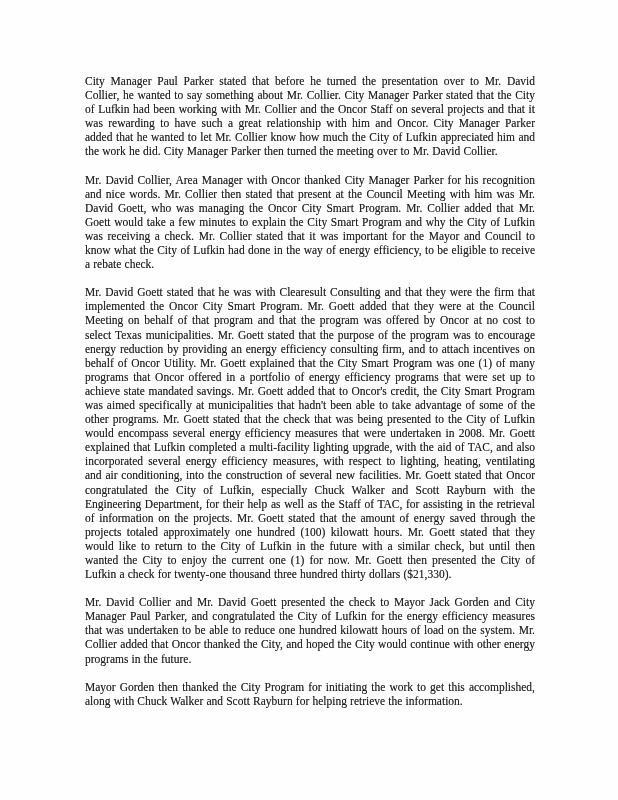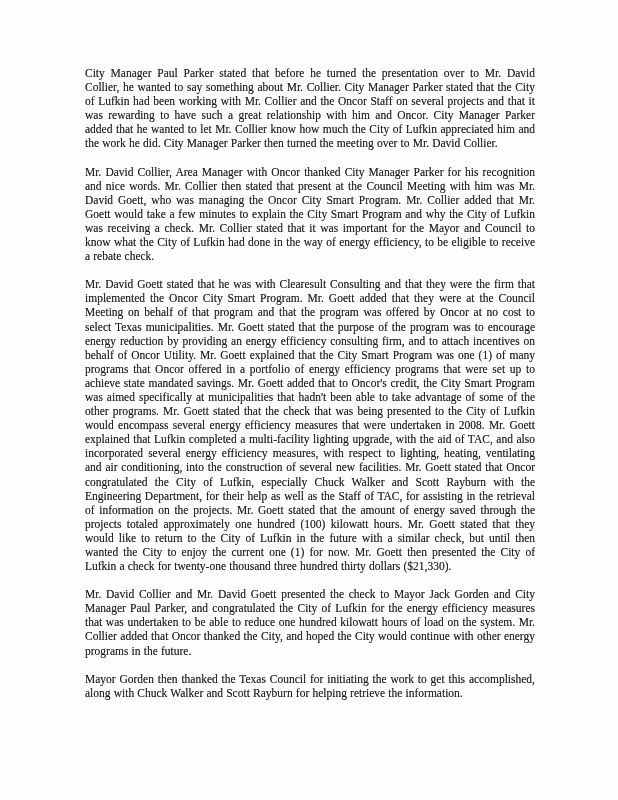--- a/index.html
+++ b/index.html
@@ -26,32 +26,32 @@
     top: 62px;
     left: 85px;
     width: 450px;
   }
   .para {
     font-family: "Liberation Serif", "DejaVu Serif", serif;
     font-size: 11.5px;
     line-height: 14.1px;
     text-align: justify;
     color: #1f1f1f;
-    margin: 4px 0 14px 0;
+    margin: 12px 0 14px 0;
     text-shadow: 0 0 0.6px rgba(45,45,45,0.55);
     word-spacing: 0.3px;
   }
   .para:last-child {
     margin-bottom: 0;
   }
 </style>
 </head>
 <body>
 
 <div class="scan-page">
   <div class="text-block">
     <p class="para">City Manager Paul Parker stated that before he turned the presentation over to Mr. David Collier, he wanted to say something about Mr. Collier.  City Manager Parker stated that the City of Lufkin had been working with Mr. Collier and the Oncor Staff on several projects and that it was rewarding to have such a great relationship with him and Oncor.  City Manager Parker added that he wanted to let Mr. Collier know how much the City of Lufkin appreciated him and the work he did.  City Manager Parker then turned the meeting over to Mr. David Collier.</p>
     <p class="para">Mr. David Collier, Area Manager with Oncor thanked City Manager Parker for his recognition and nice words.  Mr. Collier then stated that present at the Council Meeting with him was Mr. David Goett, who was managing the Oncor City Smart Program.  Mr. Collier added that Mr. Goett would take a few minutes to explain the City Smart Program and why the City of Lufkin was receiving a check.  Mr. Collier stated that it was important for the Mayor and Council to know what the City of Lufkin had done in the way of energy efficiency, to be eligible to receive a rebate check.</p>
     <p class="para">Mr. David Goett stated that he was with Clearesult Consulting and that they were the firm that implemented the Oncor City Smart Program.  Mr. Goett added that they were at the Council Meeting on behalf of that program and that the program was offered by Oncor at no cost to select Texas municipalities.  Mr. Goett stated that the purpose of the program was to encourage energy reduction by providing an energy efficiency consulting firm, and to attach incentives on behalf of Oncor Utility.  Mr. Goett explained that the City Smart Program was one (1) of many programs that Oncor offered in a portfolio of energy efficiency programs that were set up to achieve state mandated savings.  Mr. Goett added that to Oncor's credit, the City Smart Program was aimed specifically at municipalities that hadn't been able to take advantage of some of the other programs.  Mr. Goett stated that the check that was being presented to the City of Lufkin would encompass several energy efficiency measures that were undertaken in 2008.  Mr. Goett explained that Lufkin completed a multi-facility lighting upgrade, with the aid of TAC, and also incorporated several energy efficiency measures, with respect to lighting, heating, ventilating and air conditioning, into the construction of several new facilities.  Mr. Goett stated that Oncor congratulated the City of Lufkin, especially Chuck Walker and Scott Rayburn with the Engineering Department, for their help as well as the Staff of TAC, for assisting in the retrieval of information on the projects.  Mr. Goett stated that the amount of energy saved through the projects totaled approximately one hundred (100) kilowatt hours.  Mr. Goett stated that they would like to return to the City of Lufkin in the future with a similar check, but until then wanted the City to enjoy the current one (1) for now.  Mr. Goett then presented the City of Lufkin a check for twenty-one thousand three hundred thirty dollars ($21,330).</p>
     <p class="para">Mr. David Collier and Mr. David Goett presented the check to Mayor Jack Gorden and City Manager Paul Parker, and congratulated the City of Lufkin for the energy efficiency measures that was undertaken to be able to reduce one hundred kilowatt hours of load on the system.  Mr. Collier added that Oncor thanked the City, and hoped the City would continue with other energy programs in the future.</p>
-    <p class="para">Mayor Gorden then thanked the Texas Council for initiating the work to get this accomplished, along with Chuck Walker and Scott Rayburn for helping retrieve the information.</p>
+    <p class="para">Mayor Gorden then thanked the City Program for initiating the work to get this accomplished, along with Chuck Walker and Scott Rayburn for helping retrieve the information.</p>
   </div>
 </div>
 
 </body></html>

